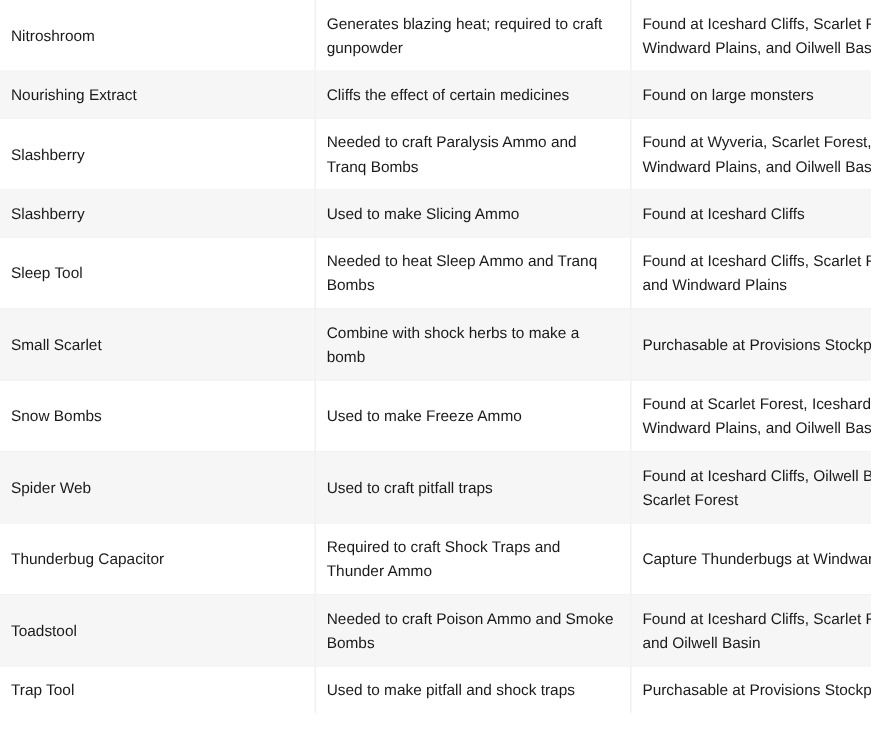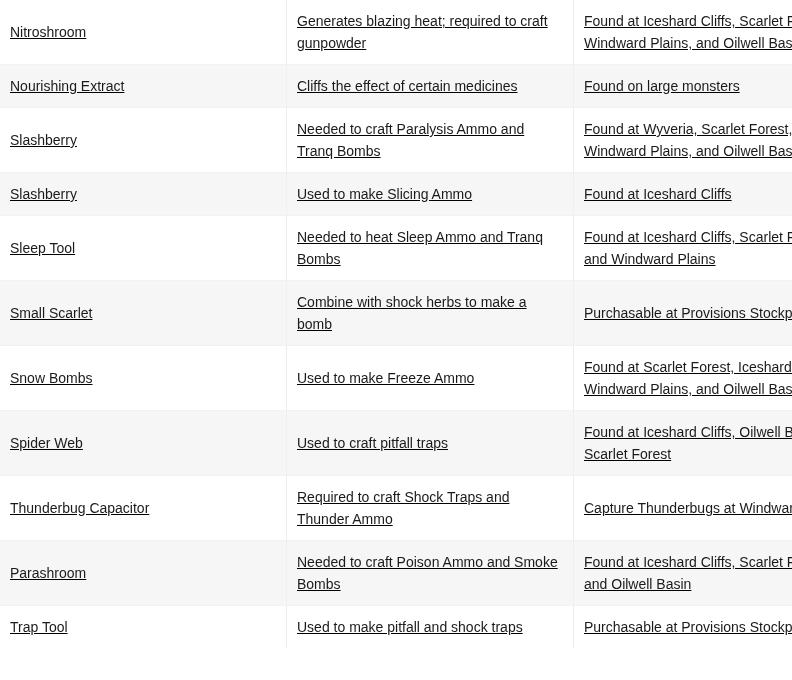--- a/index.html
+++ b/index.html
@@ -7,21 +7,21 @@
     --border:#ececec;
     --row-sep:#f2f2f3;
     --alt:#f6f6f7;
     --bg:#ffffff;
   }
   html,body{margin:0;padding:0;}
   body{
     width:792px;height:680px;overflow:hidden;background:var(--bg);
     font-family:"Liberation Sans","DejaVu Sans",sans-serif;
   }
-  .page{width:792px;height:680px;overflow:hidden;text-decoration:underline;}
+  .page{width:792px;height:680px;overflow:hidden;}
   table.items-table{
     border-collapse:collapse;
     table-layout:fixed;
     width:792px;
   }
   table.items-table td{
     width:264px;
     vertical-align:middle;
     padding:10px 12px 10px 10px;
     font-size:14px;
@@ -85,21 +85,21 @@
           <td>Spider Web</td>
           <td>Used to craft pitfall traps</td>
           <td>Found at Iceshard Cliffs, Oilwell Basin, Scarlet Forest</td>
         </tr>
         <tr>
           <td>Thunderbug Capacitor</td>
           <td>Required to craft Shock Traps and Thunder Ammo</td>
           <td>Capture Thunderbugs at Windward Plains</td>
         </tr>
         <tr class="alt">
-          <td>Parashroom</td>
+          <td>Toadstool</td>
           <td>Needed to craft Poison Ammo and Smoke Bombs</td>
           <td>Found at Iceshard Cliffs, Scarlet Forest, and Oilwell Basin</td>
         </tr>
         <tr>
           <td>Trap Tool</td>
           <td>Used to make pitfall and shock traps</td>
           <td>Purchasable at Provisions Stockpile</td>
         </tr>
       </tbody>
   </table>

